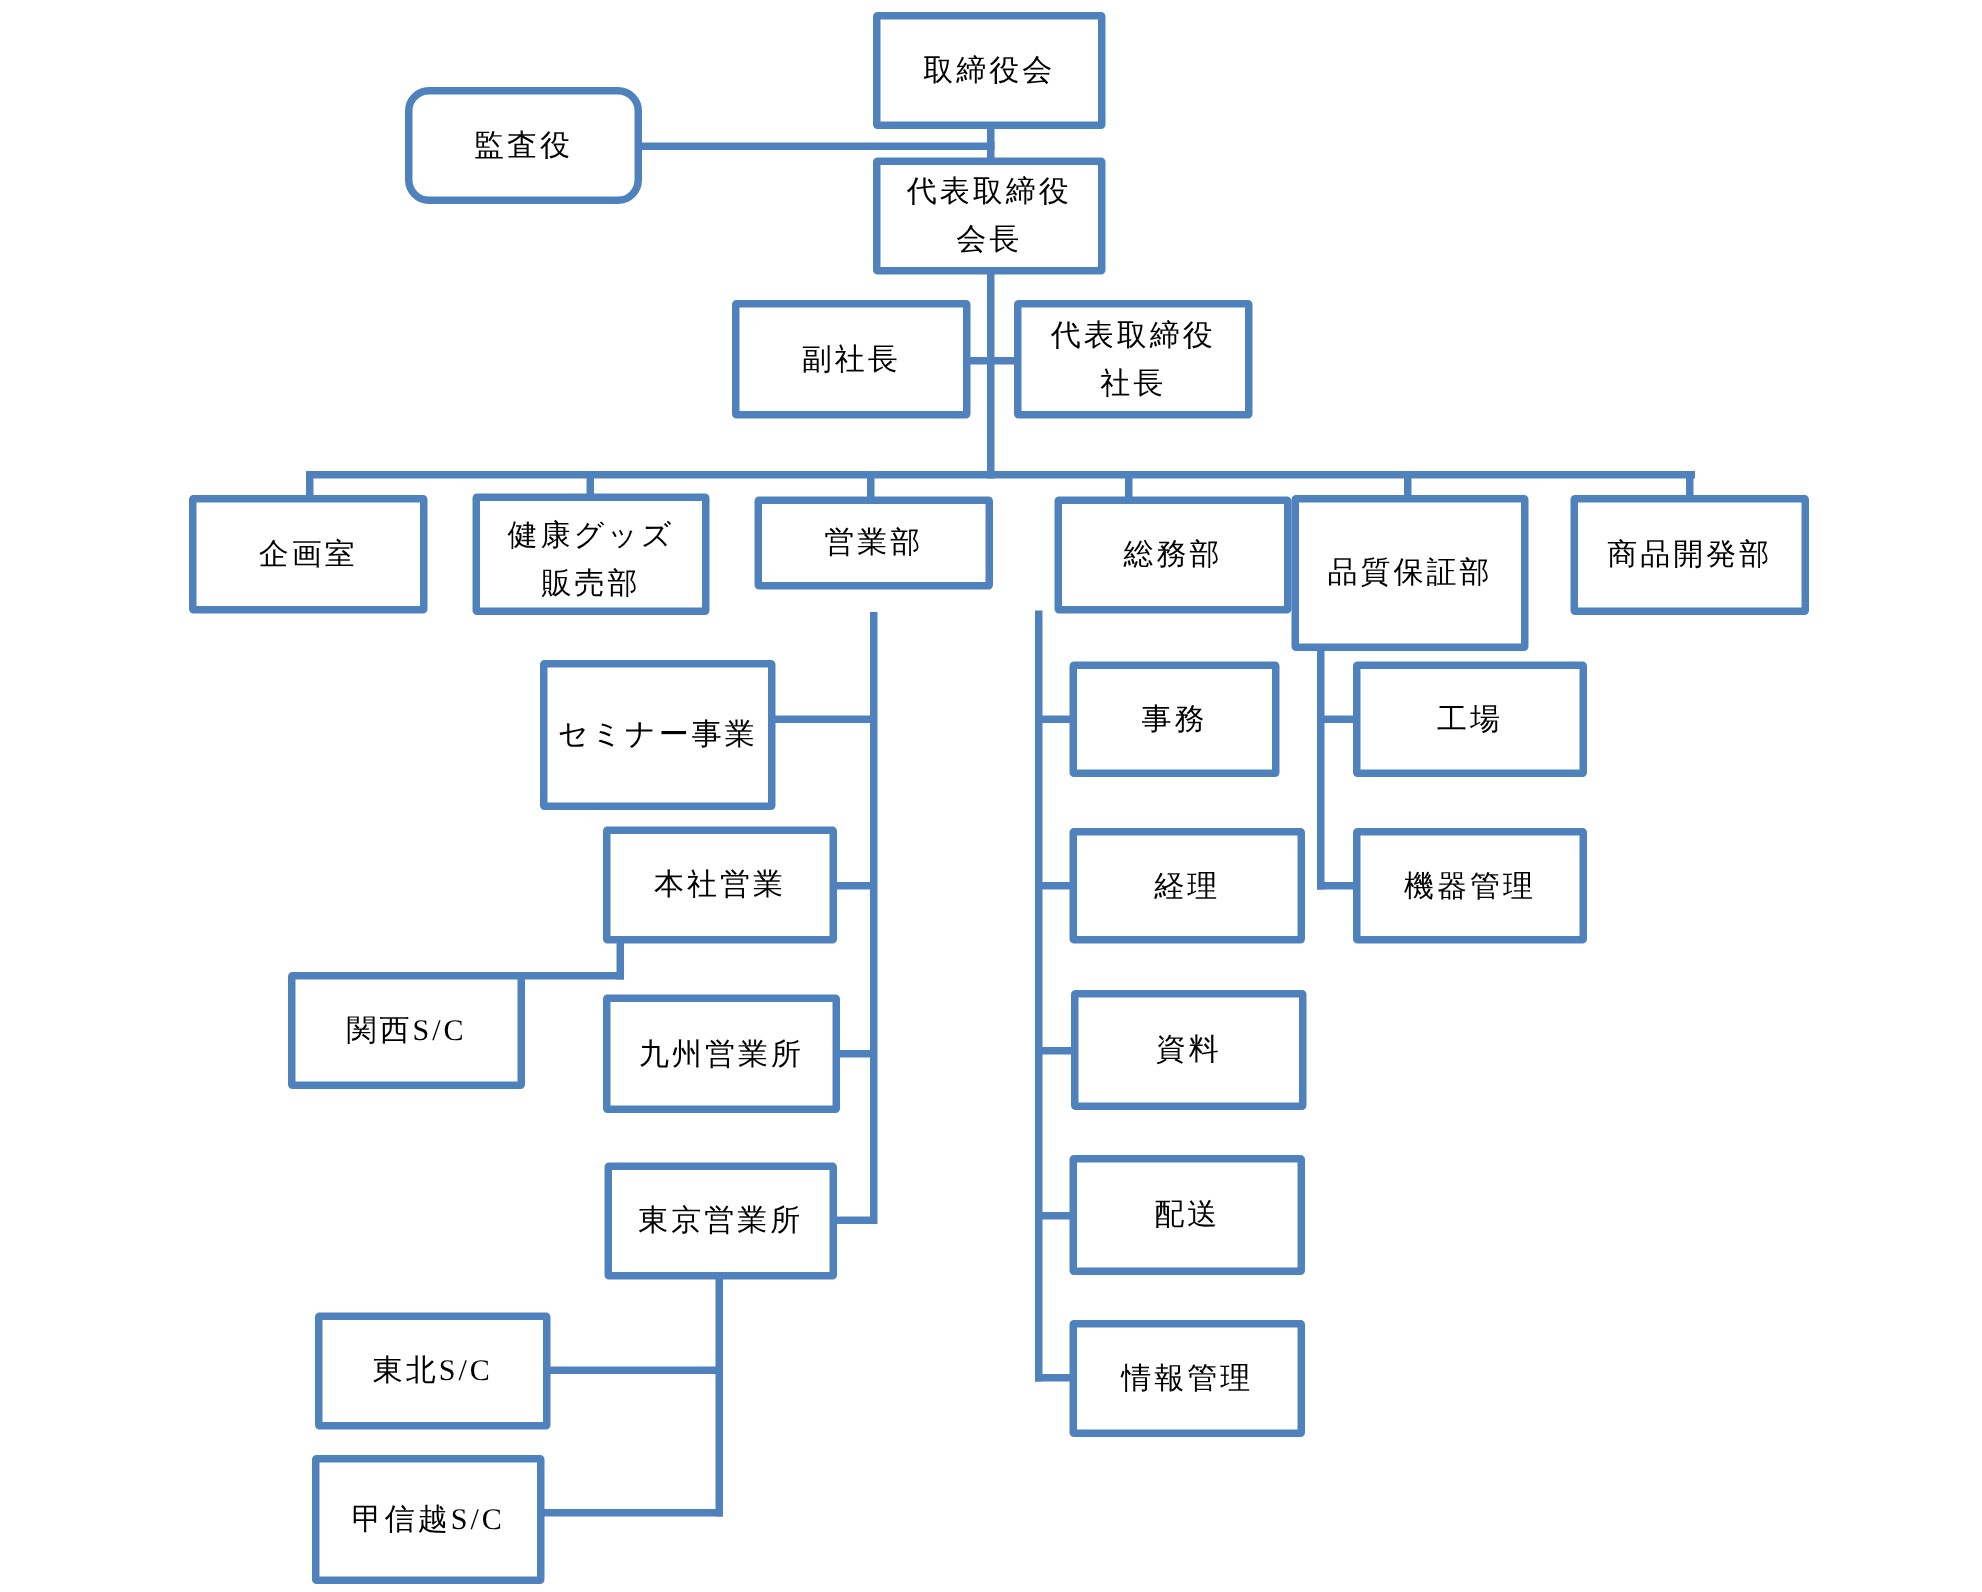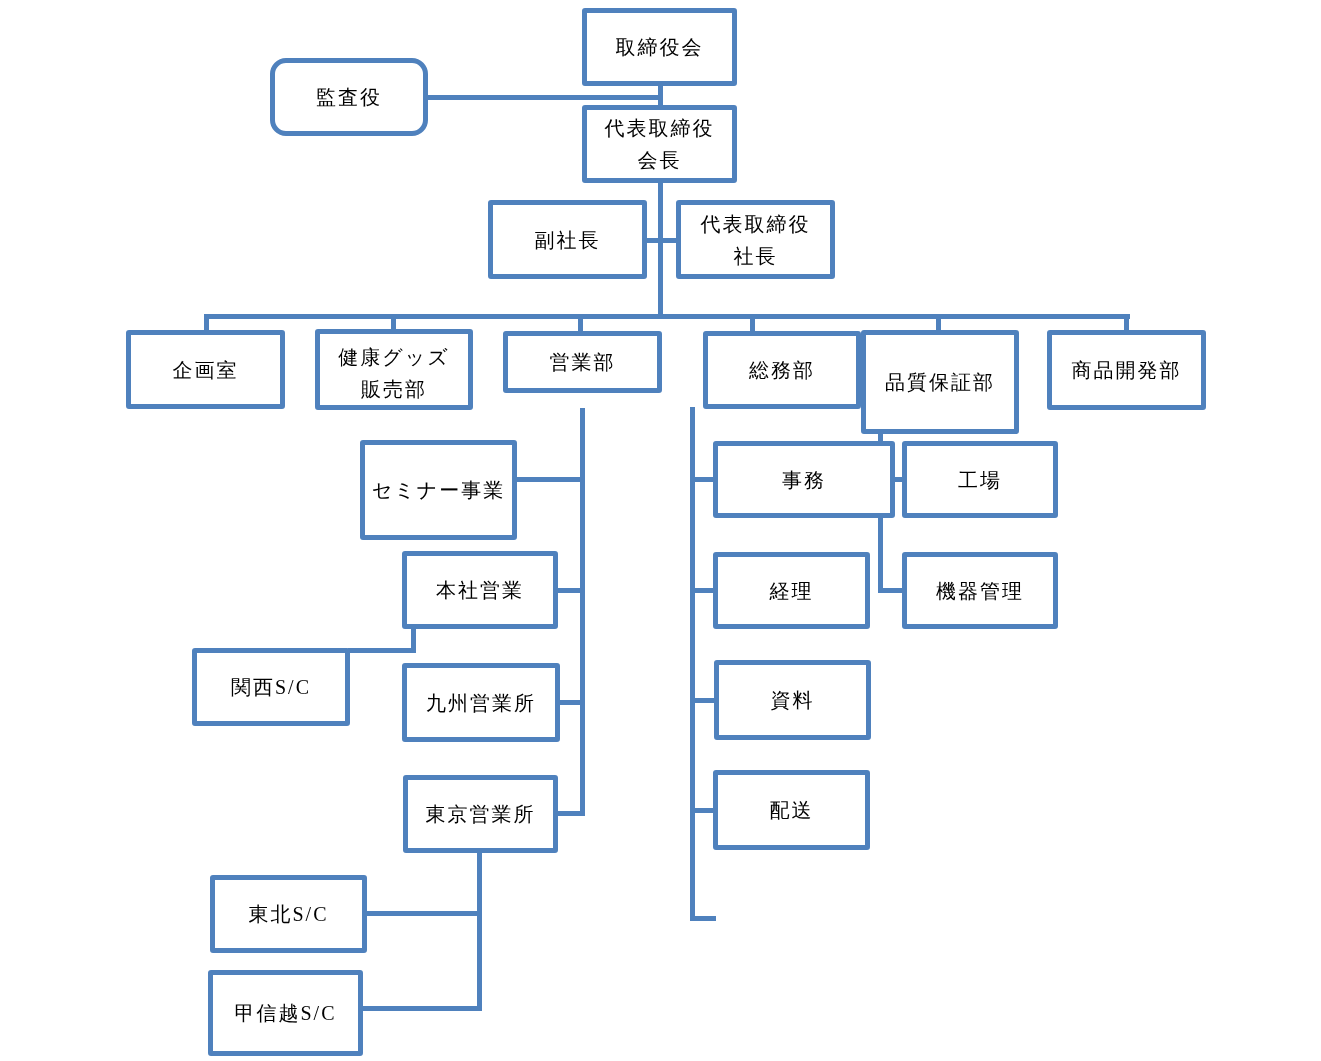--- a/index.html
+++ b/index.html
@@ -128,32 +128,35 @@
   </div>
   <div class="node" style="left:403px; top:775px; width:155px; height:78px;">
     <span class="lbl">東京営業所</span>
   </div>
   <div class="node" style="left:210px; top:875px; width:157px; height:78px;">
     <span class="lbl">東北S/C</span>
   </div>
   <div class="node" style="left:208px; top:970px; width:155px; height:86px;">
     <span class="lbl">甲信越S/C</span>
   </div>
-  <div class="node" style="left:713px; top:441px; width:182px; height:77px;">
+  <div class="node" style="left:713px; top:441px; width:140px; height:77px;">
     <span class="lbl">事務</span>
   </div>
   <div class="node" style="left:713px; top:552px; width:157px; height:77px;">
     <span class="lbl">経理</span>
   </div>
   <div class="node" style="left:714px; top:660px; width:157px; height:80px;">
     <span class="lbl">資料</span>
   </div>
   <div class="node" style="left:713px; top:770px; width:157px; height:80px;">
     <span class="lbl">配送</span>
   </div>
+  <div class="node" style="left:713px; top:880px; width:157px; height:78px;">
+    <span class="lbl">情報管理</span>
+  </div>
   <div class="node" style="left:902px; top:441px; width:156px; height:77px;">
     <span class="lbl">工場</span>
   </div>
   <div class="node" style="left:902px; top:552px; width:156px; height:77px;">
     <span class="lbl">機器管理</span>
   </div>
 
 </div>
 
 </body></html>

